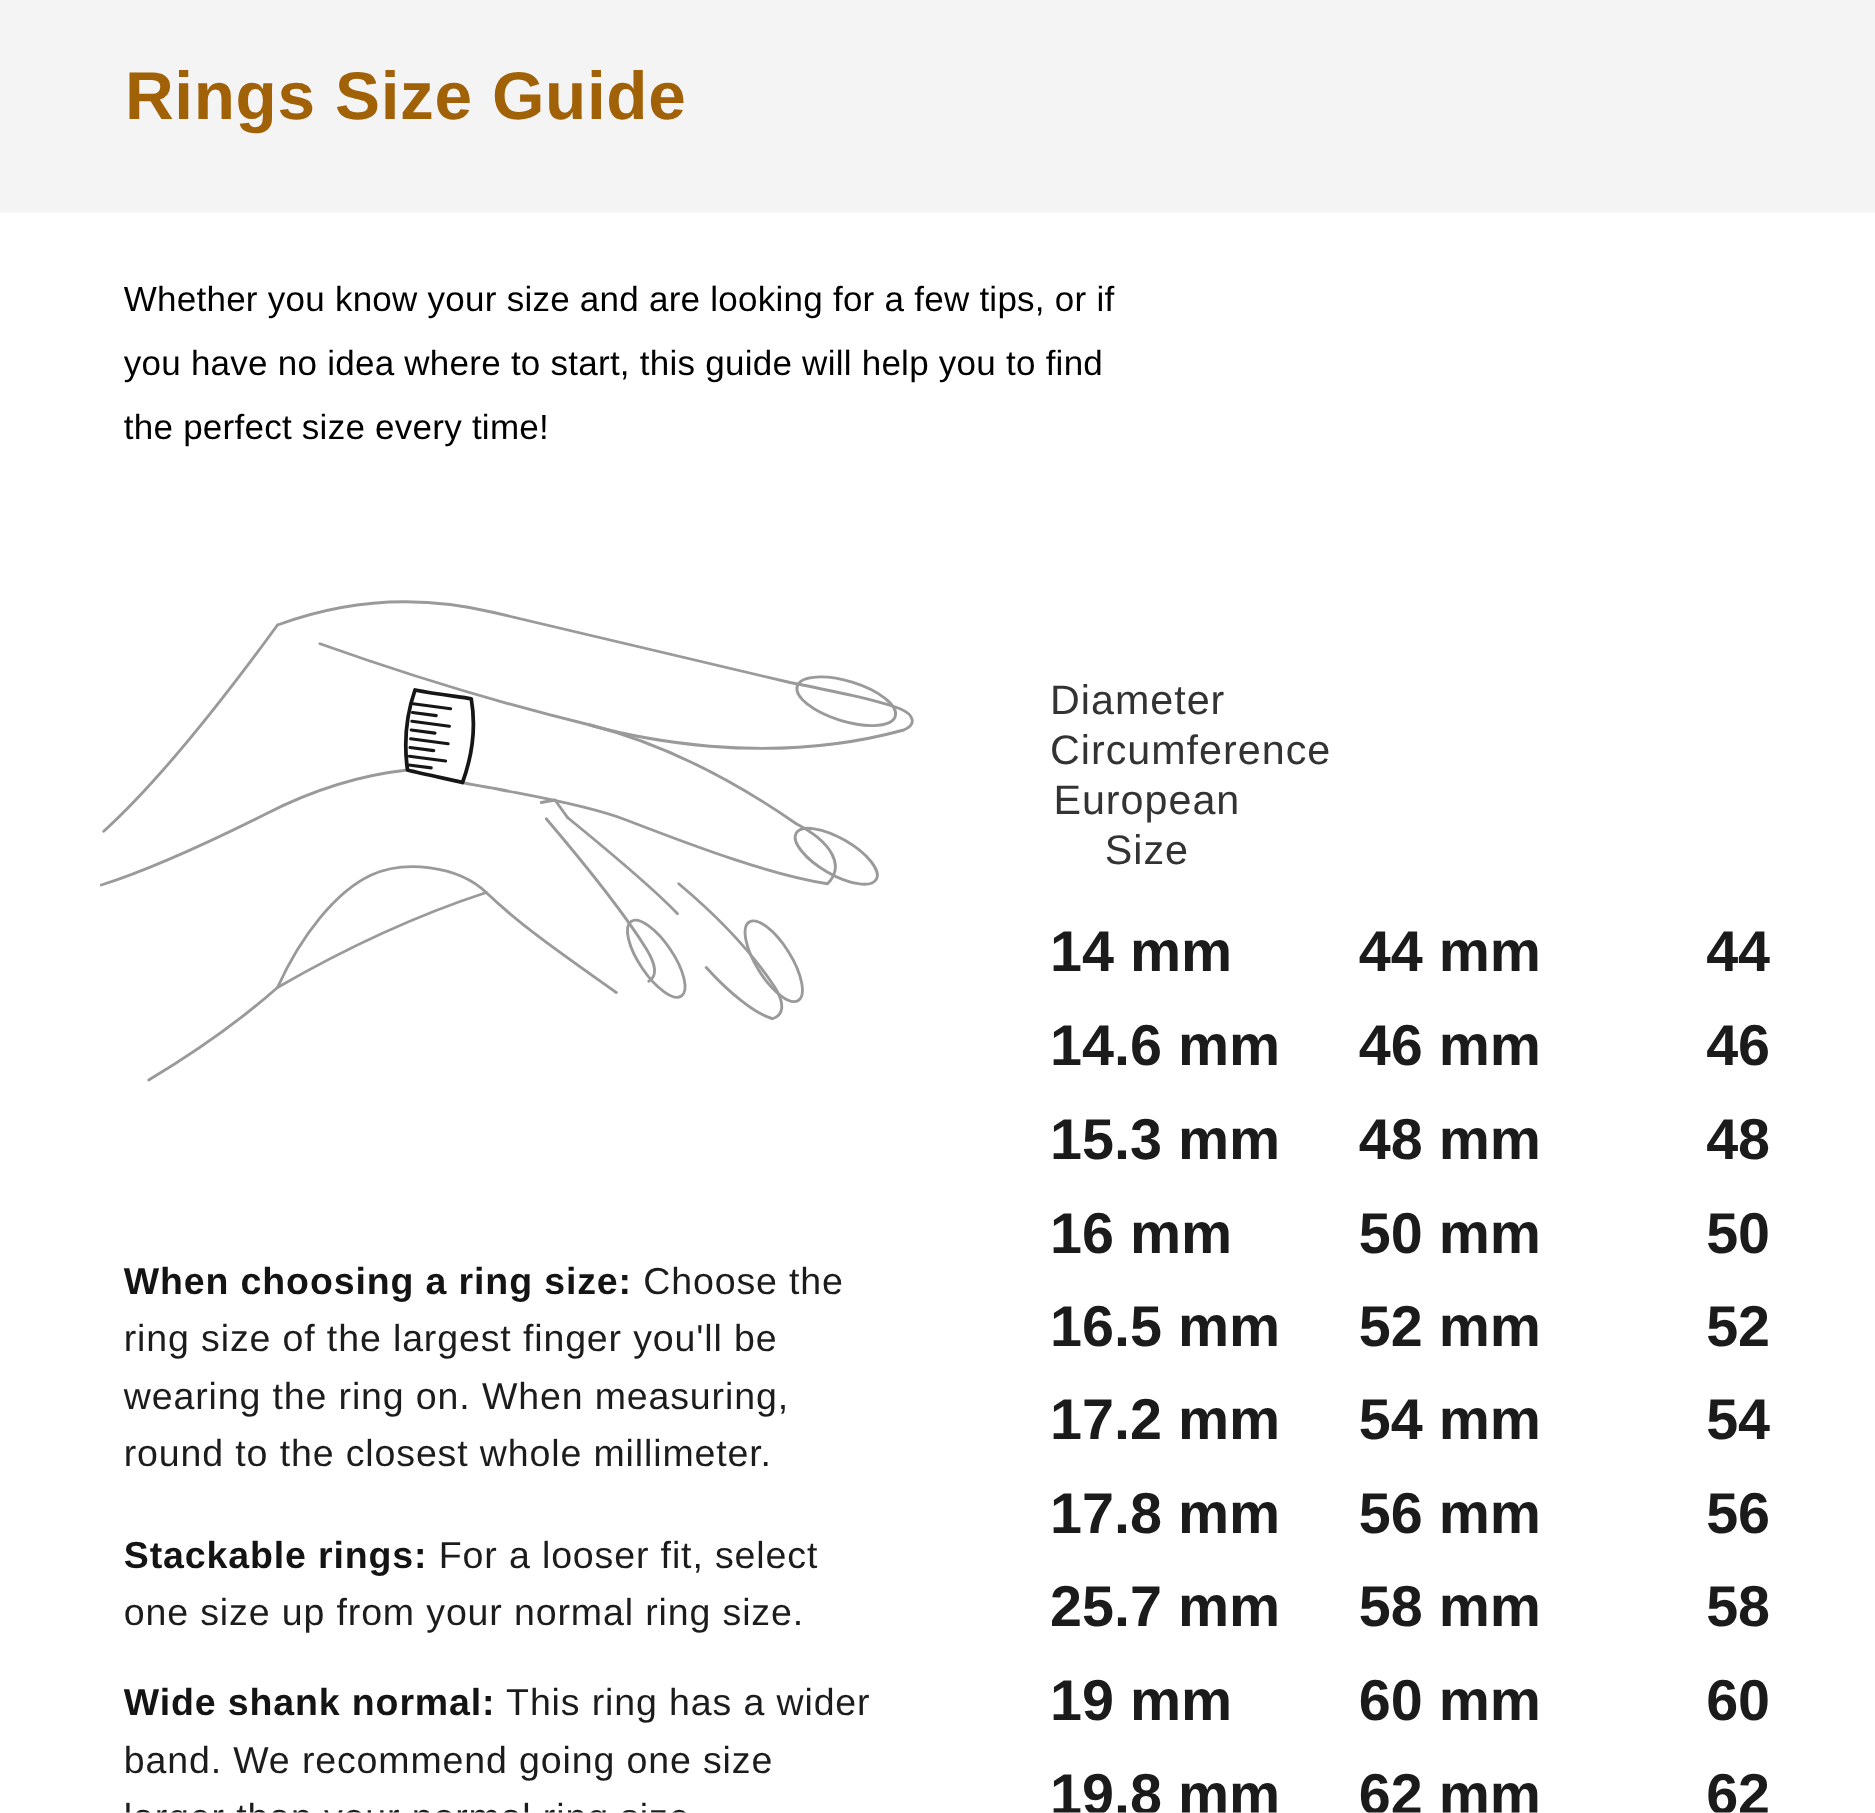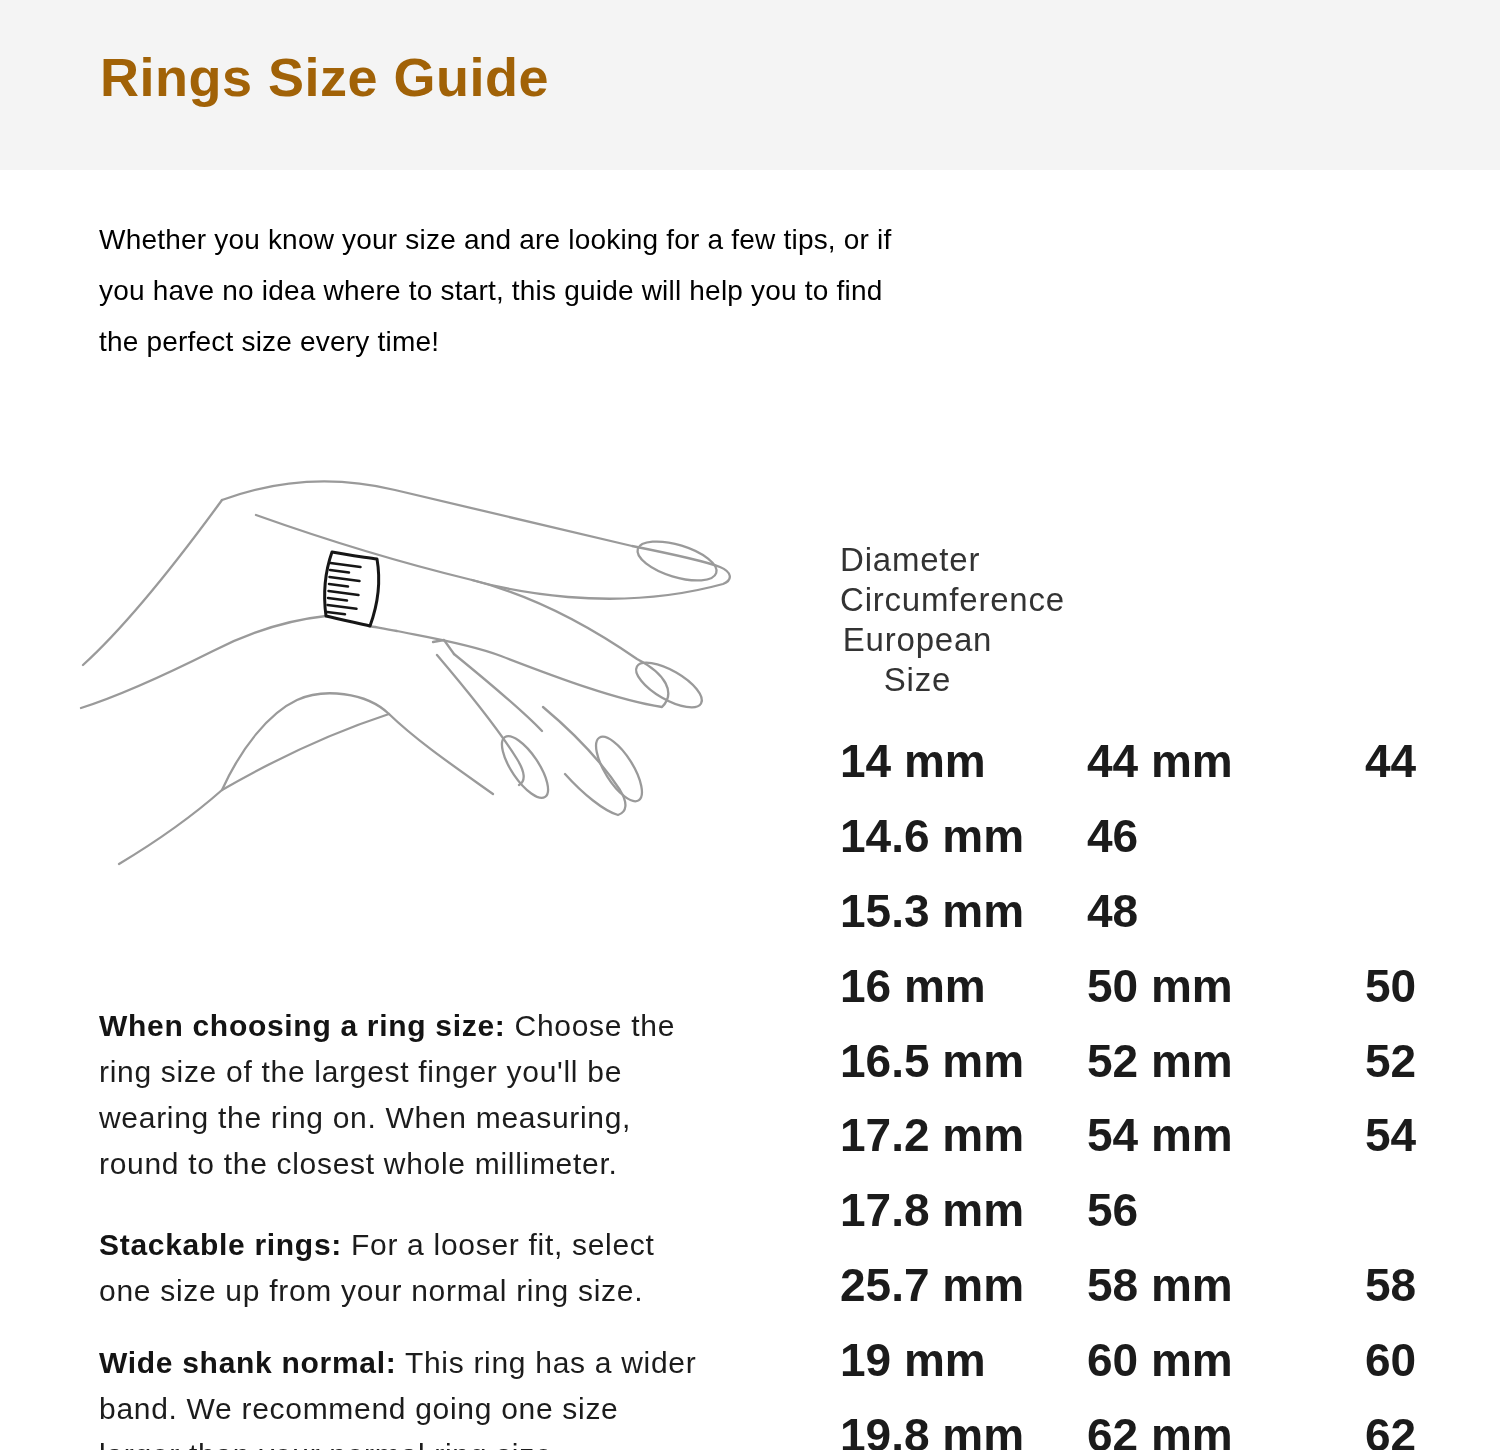--- a/index.html
+++ b/index.html
@@ -116,43 +116,46 @@
     </div>
   </div>
   <div class="tbody">
     <div class="trow">
       <div class="td-diameter">14 mm</div>
       <div class="td-circumference">44 mm</div>
       <div class="td-european">44</div>
     </div>
     <div class="trow">
       <div class="td-diameter">14.6 mm</div>
+      <div class="td-circumference">46 mm</div>
       <div class="td-european">46</div>
     </div>
     <div class="trow">
       <div class="td-diameter">15.3 mm</div>
+      <div class="td-circumference">48 mm</div>
       <div class="td-european">48</div>
     </div>
     <div class="trow">
       <div class="td-diameter">16 mm</div>
       <div class="td-circumference">50 mm</div>
       <div class="td-european">50</div>
     </div>
     <div class="trow">
       <div class="td-diameter">16.5 mm</div>
       <div class="td-circumference">52 mm</div>
       <div class="td-european">52</div>
     </div>
     <div class="trow">
       <div class="td-diameter">17.2 mm</div>
       <div class="td-circumference">54 mm</div>
       <div class="td-european">54</div>
     </div>
     <div class="trow">
       <div class="td-diameter">17.8 mm</div>
+      <div class="td-circumference">56 mm</div>
       <div class="td-european">56</div>
     </div>
     <div class="trow">
       <div class="td-diameter">25.7 mm</div>
       <div class="td-circumference">58 mm</div>
       <div class="td-european">58</div>
     </div>
     <div class="trow">
       <div class="td-diameter">19 mm</div>
       <div class="td-circumference">60 mm</div>

